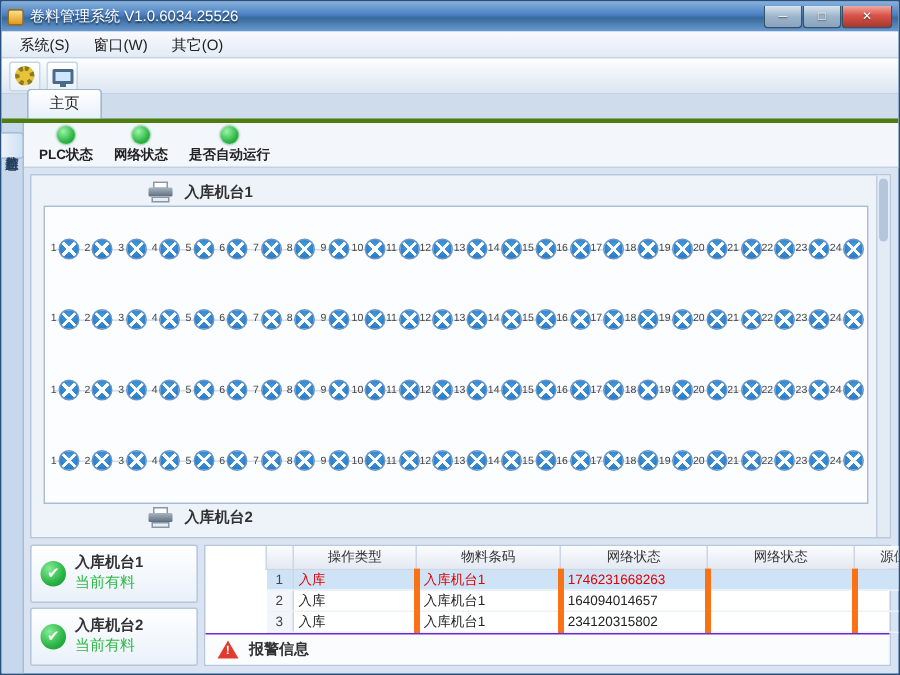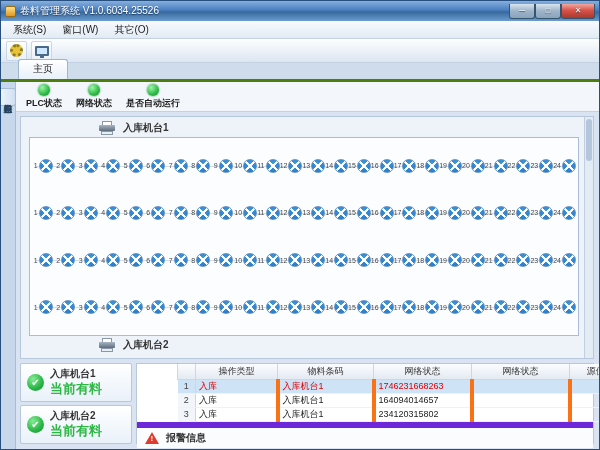--- a/index.html
+++ b/index.html
@@ -97,36 +97,36 @@
   
   .bottom { height:88px; flex:none; display:flex; gap:4px; padding:2px 5px 5px 4px; }
   .cards-col { width:112px; flex:none; display:flex; flex-direction:column; gap:3px; }
   .card { flex:1; display:flex; align-items:center; gap:6px; padding:0 6px;
     background:linear-gradient(#ffffff,#e9f1f9); border:1px solid #b7c8dd; border-radius:2px; }
   .card-check { width:17px; height:17px; flex:none; border-radius:50%; color:#fff; font-size:10px;
     display:flex; align-items:center; justify-content:center;
     background:radial-gradient(circle at 35% 30%, #86ec95, #28b445 60%, #1a8c33); }
   .card-text { display:flex; flex-direction:column; line-height:1.25; }
   .card-title { font-size:10px; font-weight:bold; color:#333; }
-  .card-status { font-size:13px; font-weight:bold; color:#2db845; }
+  .card-status { font-size:10px; font-weight:normal; color:#2db845; }
 
   .right-col { flex:1; display:flex; flex-direction:column; min-width:0;
     background:#fff; border:1px solid #b7c8dd; }
   table { width:100%; border-collapse:collapse; table-layout:fixed; font-size:9px;margin-left:40px; }
   th { height:15px; font-weight:normal; color:#333; border:1px solid #cdd6e2; border-top:none;
     background:linear-gradient(#fbfcfe,#e4eaf2); overflow:hidden; white-space:nowrap; }
   td { height:14px; padding:0 3px; border-right:4px solid #f97316; border-bottom:1px solid #eef1f5;
     white-space:nowrap; overflow:hidden; color:#222; }
   td.row-index { background:#f2f5f9; text-align:center; border-right:1px solid #cdd6e2; color:#444; }
   tr.selected td { background:#cfe3f7; }
   tr.alarm td { color:#e00000; }
   tr.alarm td.row-index { color:#444; }
 
   .alarm-bar { margin-top:auto; display:flex; align-items:center; gap:7px; padding:3px 8px;
-    border-top:6px solid #6d28d9; background:#fbfcfe; }
+    border-top:1px solid #6d28d9; background:#fbfcfe; }
   .warn-triangle { width:0; height:0; position:relative; flex:none;
     border-left:7px solid transparent; border-right:7px solid transparent;
     border-bottom:12px solid #e03c2e; }
   .warn-triangle::after { content:"!"; position:absolute; left:-1.5px; top:2px;
     color:#fff; font-size:8px; font-weight:bold; }
   .alarm-label { font-size:10px; font-weight:bold; color:#333; }
 </style>
 </head>
 <body>
 

